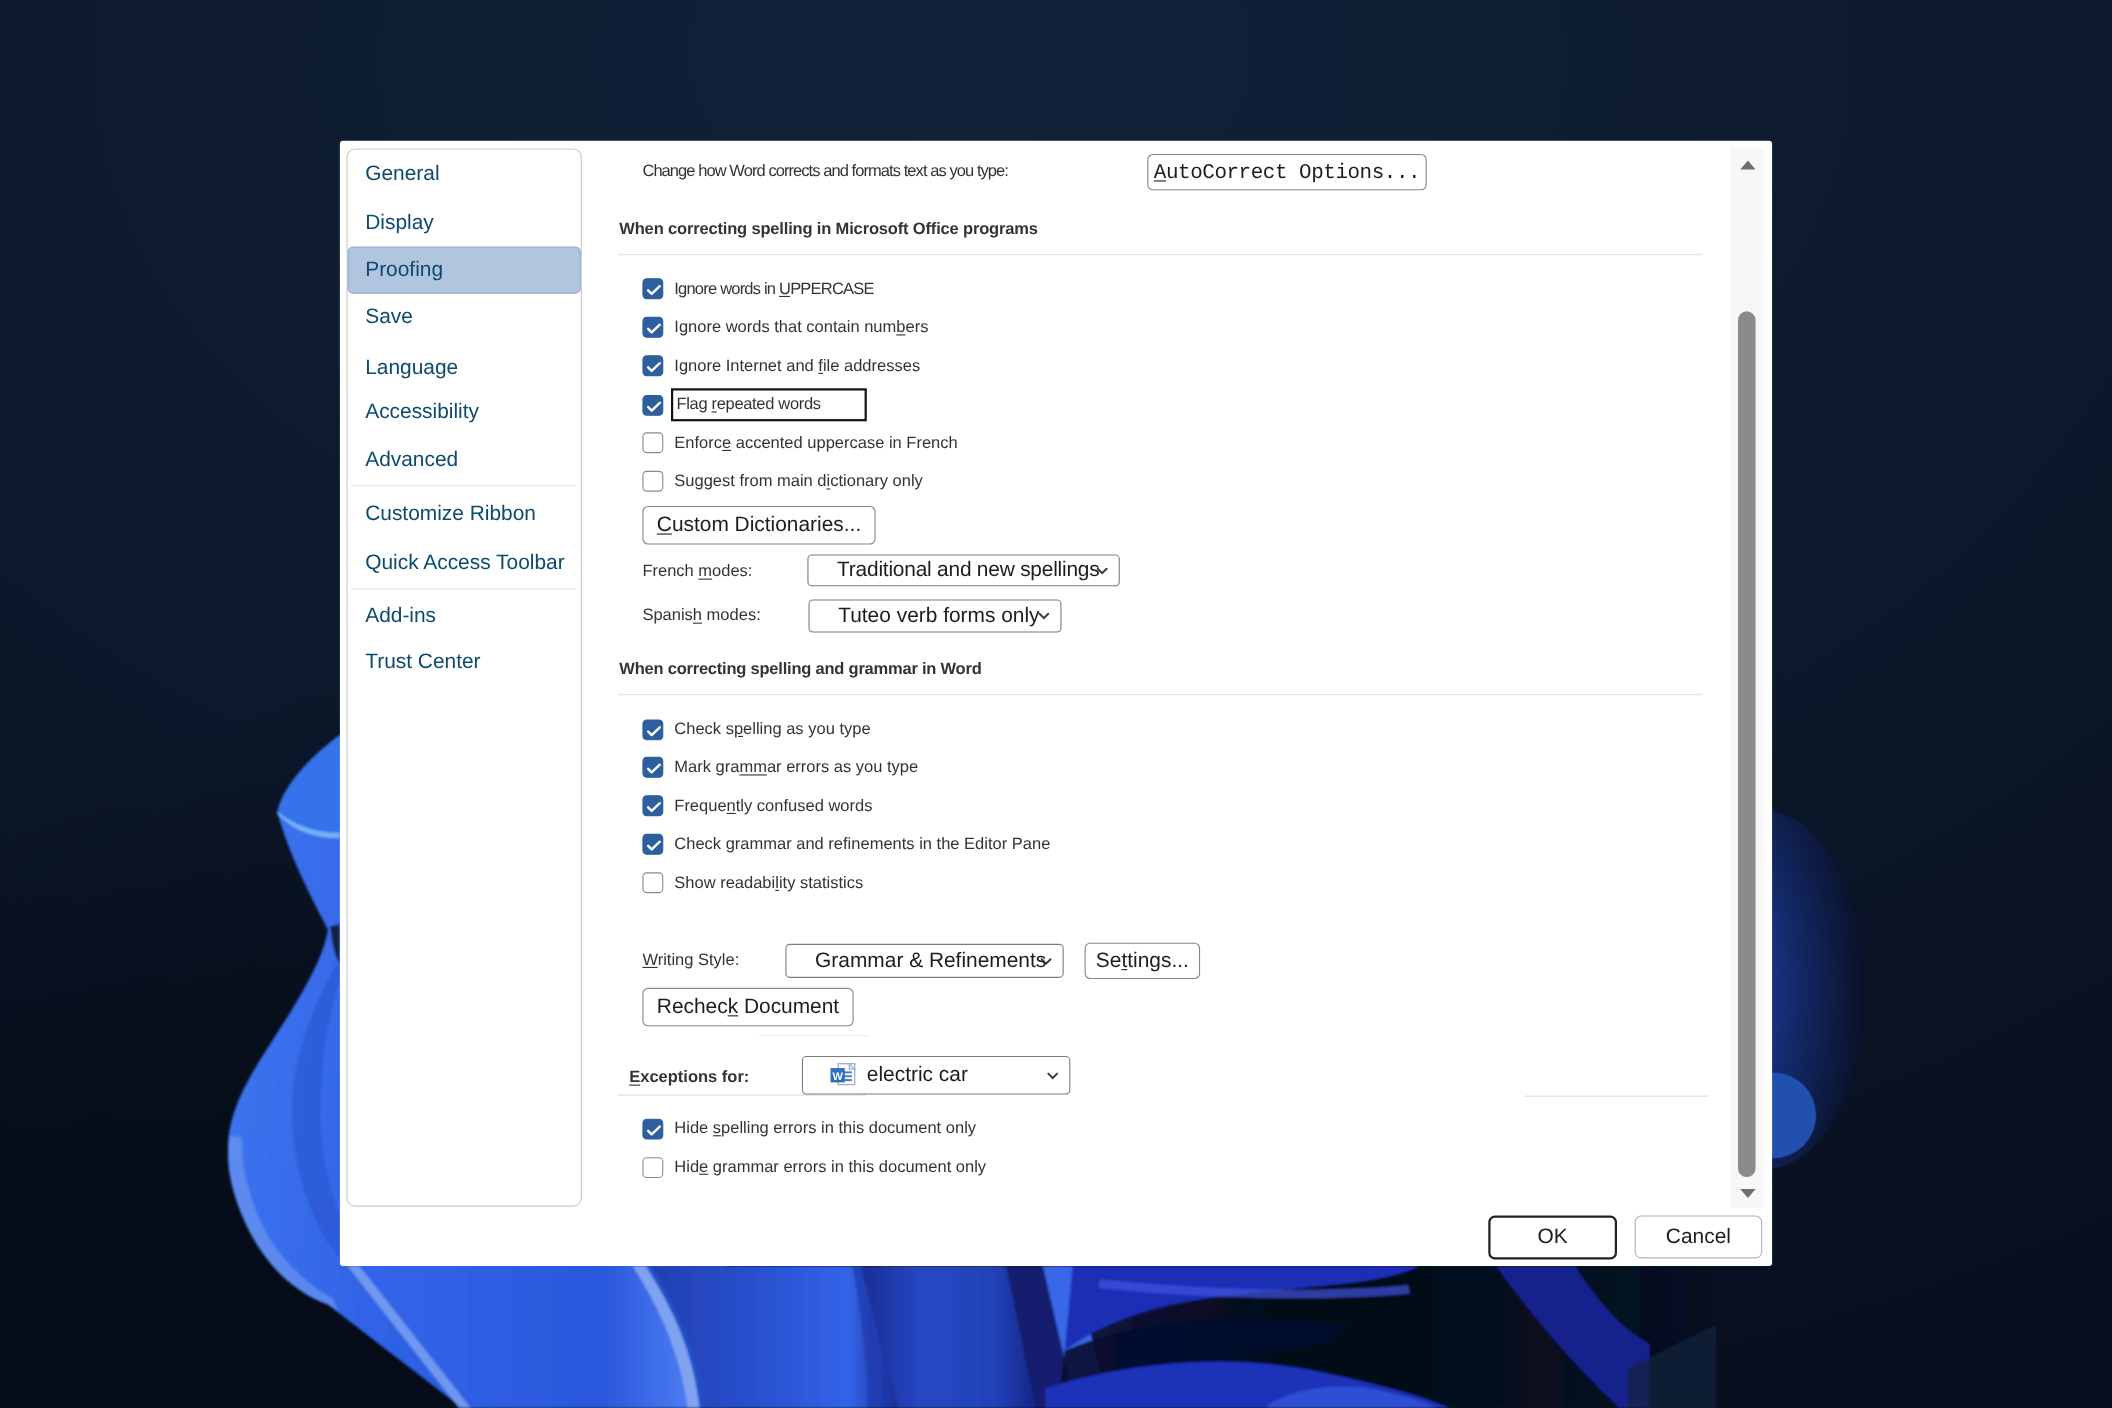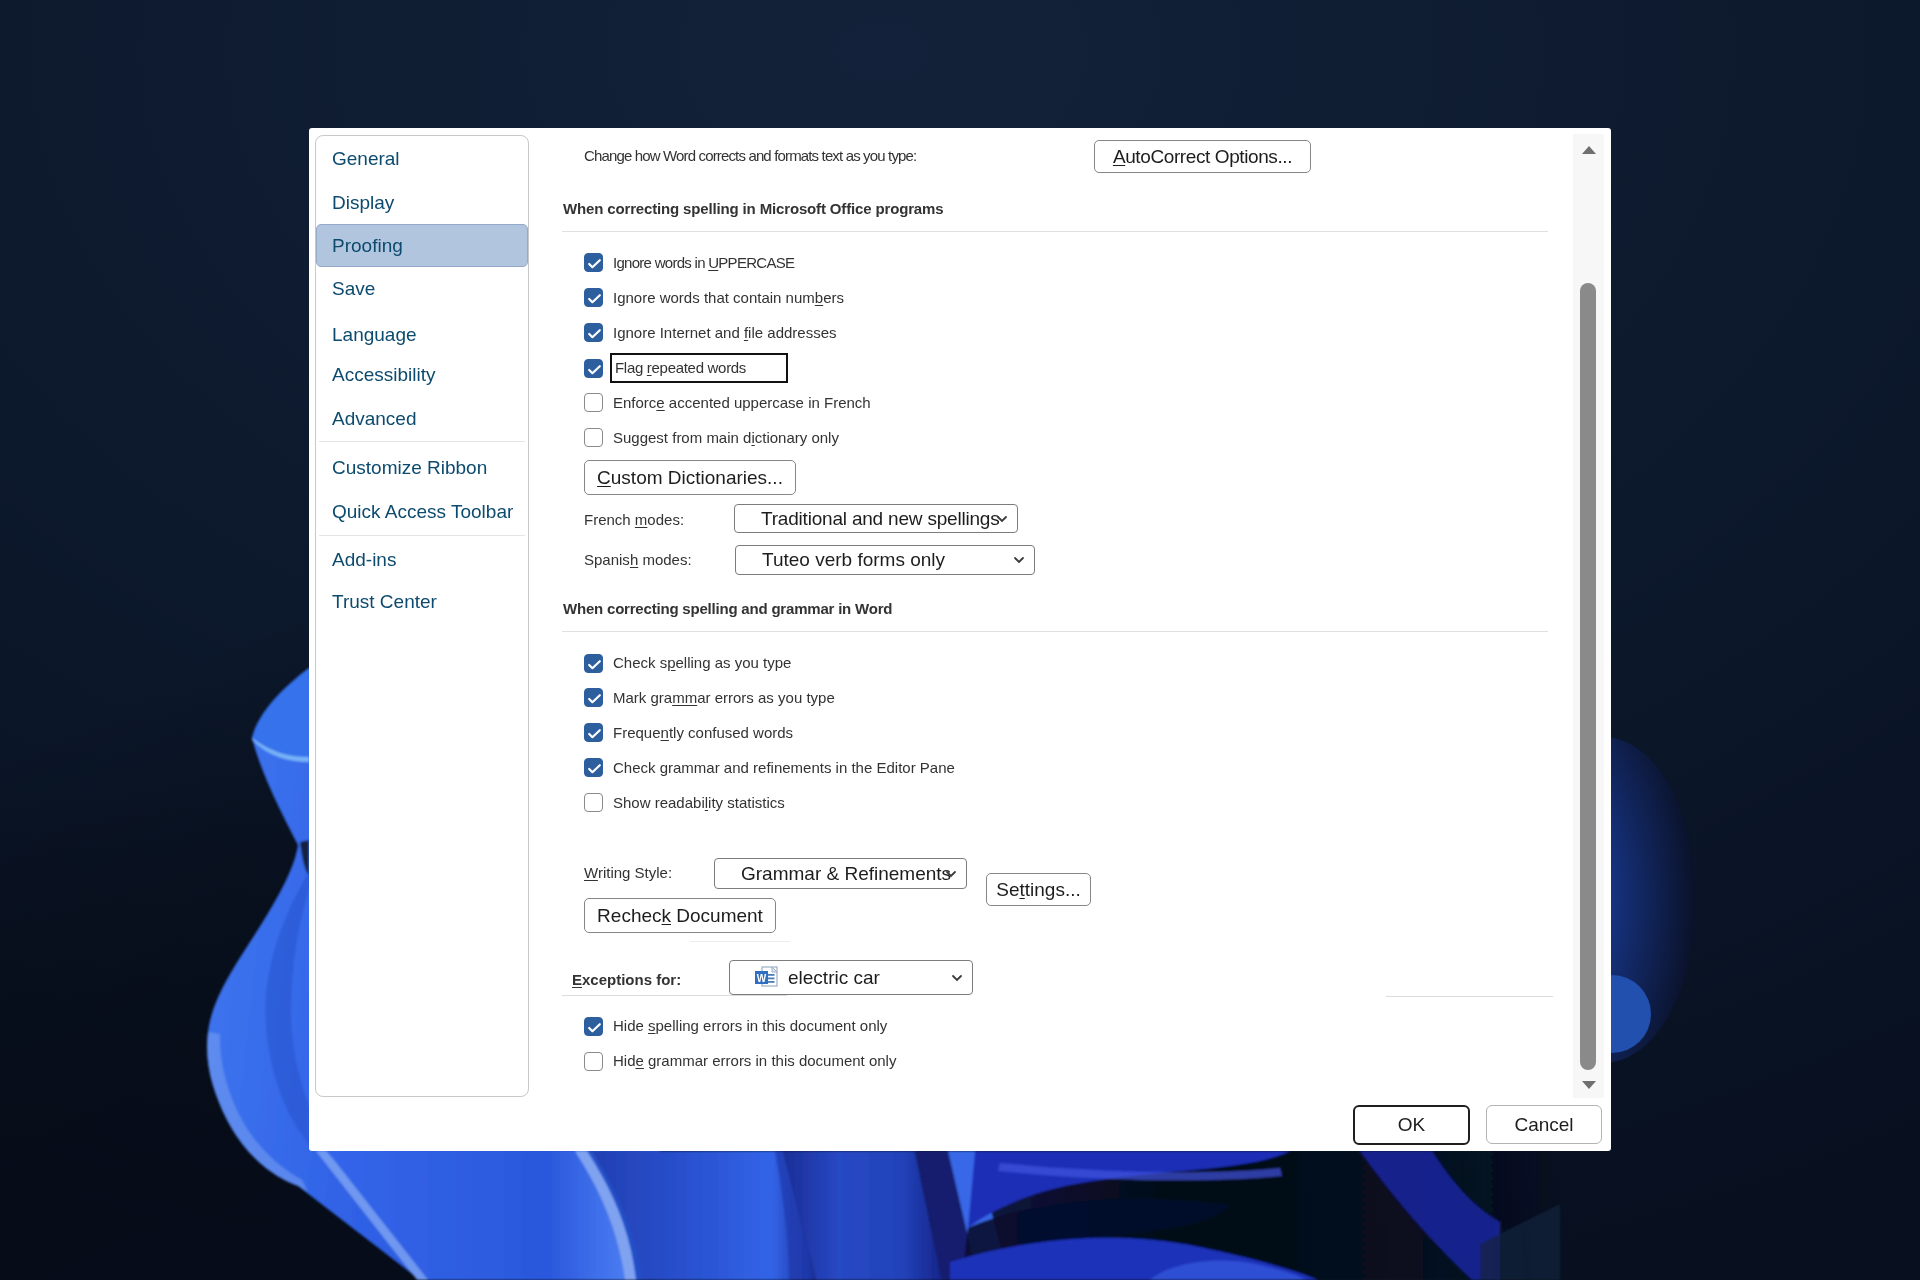--- a/index.html
+++ b/index.html
@@ -132,21 +132,21 @@
     <div class="si" style="top:272px;">Advanced</div>
     <div class="ssep" style="top:305px;"></div>
     <div class="si" style="top:321px;">Customize Ribbon</div>
     <div class="si" style="top:365px;">Quick Access Toolbar</div>
     <div class="ssep" style="top:399px;"></div>
     <div class="si" style="top:413px;">Add-ins</div>
     <div class="si" style="top:455px;">Trust Center</div>
   </div>
 
   <div class="t" style="left:275px;top:17px;letter-spacing:-0.85px;">Change how Word corrects and formats text as you type:</div>
-  <div class="btn" style="left:785px;top:12px;width:217px;height:33px;">
+  <div class="btn" style="left:734px;top:12px;width:254px;height:33px;font-family:Liberation Mono, monospace;">
       <span style="letter-spacing:-0.4px;"><u>A</u>utoCorrect Options...</span>
     </div>
 
   <div class="t b" style="left:254px;top:70px;letter-spacing:-0.15px;">When correcting spelling in Microsoft Office programs</div>
   <div class="sep" style="left:253px;top:103px;width:986px;"></div>
 
   <div class="cb on" style="left:275px;top:125px;"><svg width="19" height="19">
         <path d="M4.2 10 l3.2 3.2 L14.8 6.2" stroke="#fff" stroke-width="2.2" fill="none" stroke-linecap="round" stroke-linejoin="round"></path>
       </svg></div>
   <div class="t" style="left:304px;top:123.5px;letter-spacing:-0.72px;">Ignore words in <u>U</u>PPERCASE</div>
@@ -175,21 +175,21 @@
     </div>
 
   <div class="t" style="left:275px;top:380.5px;">French <u>m</u>odes:</div>
   <div class="dd" style="left:425px;top:376px;width:284px;height:29px;">
       <span class="tx" style="letter-spacing:-0.2px;">Traditional and new spellings</span>
     <svg class="chev" width="12" height="8">
         <path d="M2 2 l4 4 l4 -4" stroke="#3a3a3a" stroke-width="1.8" fill="none" stroke-linecap="round"></path>
       </svg>
     </div>
   <div class="t" style="left:275px;top:421px;">Spanis<u>h</u> modes:</div>
-  <div class="dd" style="left:426px;top:417px;width:300px;height:30px;">
+  <div class="dd" style="left:426px;top:417px;width:230px;height:30px;">
       <span class="tx">Tuteo verb forms only</span>
     <svg class="chev" width="12" height="8">
         <path d="M2 2 l4 4 l4 -4" stroke="#3a3a3a" stroke-width="1.8" fill="none" stroke-linecap="round"></path>
       </svg>
     </div>
 
   <div class="t b" style="left:254px;top:470px;letter-spacing:-0.2px;">When correcting spelling and grammar in Word</div>
   <div class="sep" style="left:253px;top:503px;width:986px;"></div>
 
   <div class="cb on" style="left:275px;top:525.5px;"><svg width="19" height="19">
@@ -212,21 +212,21 @@
   <div class="t" style="left:304px;top:663.5px;">Show readabi<u>l</u>ity statistics</div>
 
 
   <div class="t" style="left:275px;top:734px;"><u>W</u>riting Style:</div>
   <div class="dd" style="left:405px;top:730px;width:253px;height:31px;">
       <span class="tx">Grammar &amp; Refinements</span>
     <svg class="chev" width="12" height="8">
         <path d="M2 2 l4 4 l4 -4" stroke="#3a3a3a" stroke-width="1.8" fill="none" stroke-linecap="round"></path>
       </svg>
     </div>
-  <div class="btn" style="left:677px;top:745px;width:105px;height:33px;">
+  <div class="btn" style="left:677px;top:729px;width:105px;height:33px;">
       <span>Se<u>t</u>tings...</span>
     </div>
 
   <div class="btn" style="left:275px;top:770px;width:192px;height:35px;">
       <span>Rechec<u>k</u> Document</span>
     </div>
   <div class="sep" style="left:381px;top:813px;width:100px;background:#ededed;"></div>
 
   <div class="sep" style="left:253px;top:867px;width:225px;background:#dcdcdc;"></div>
   <div class="sep" style="left:1077px;top:868px;width:167px;background:#dcdcdc;"></div>

